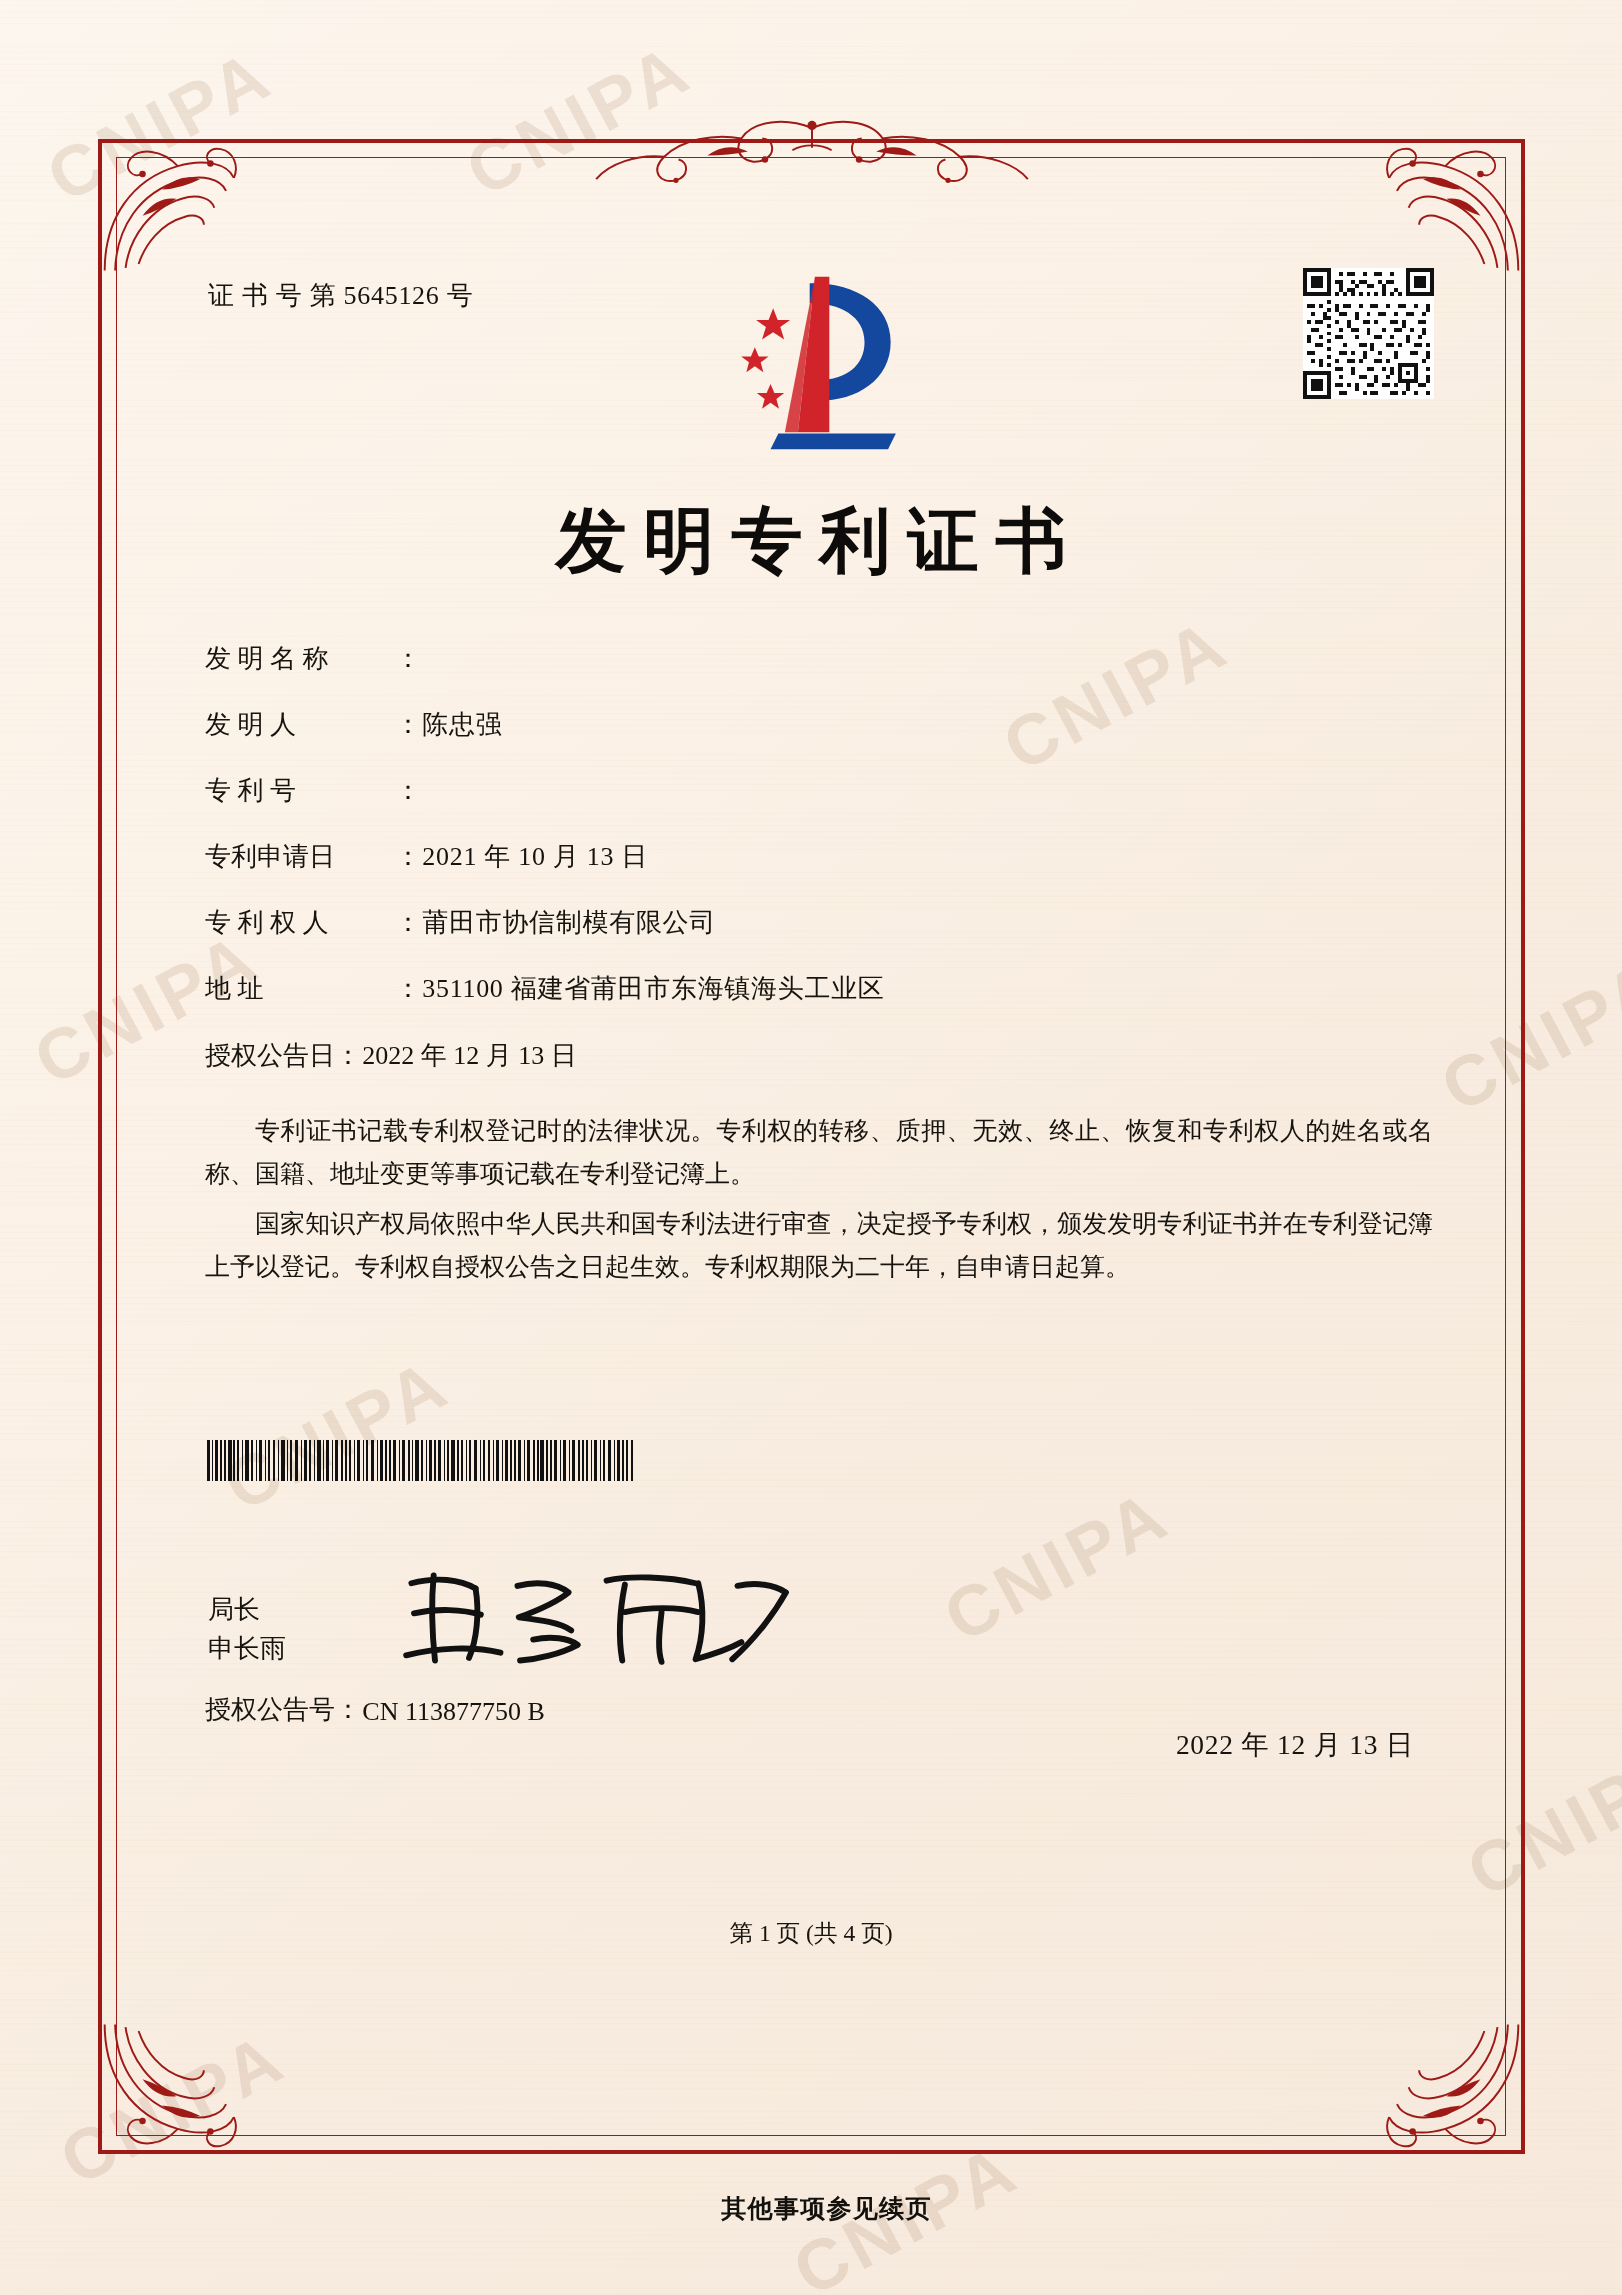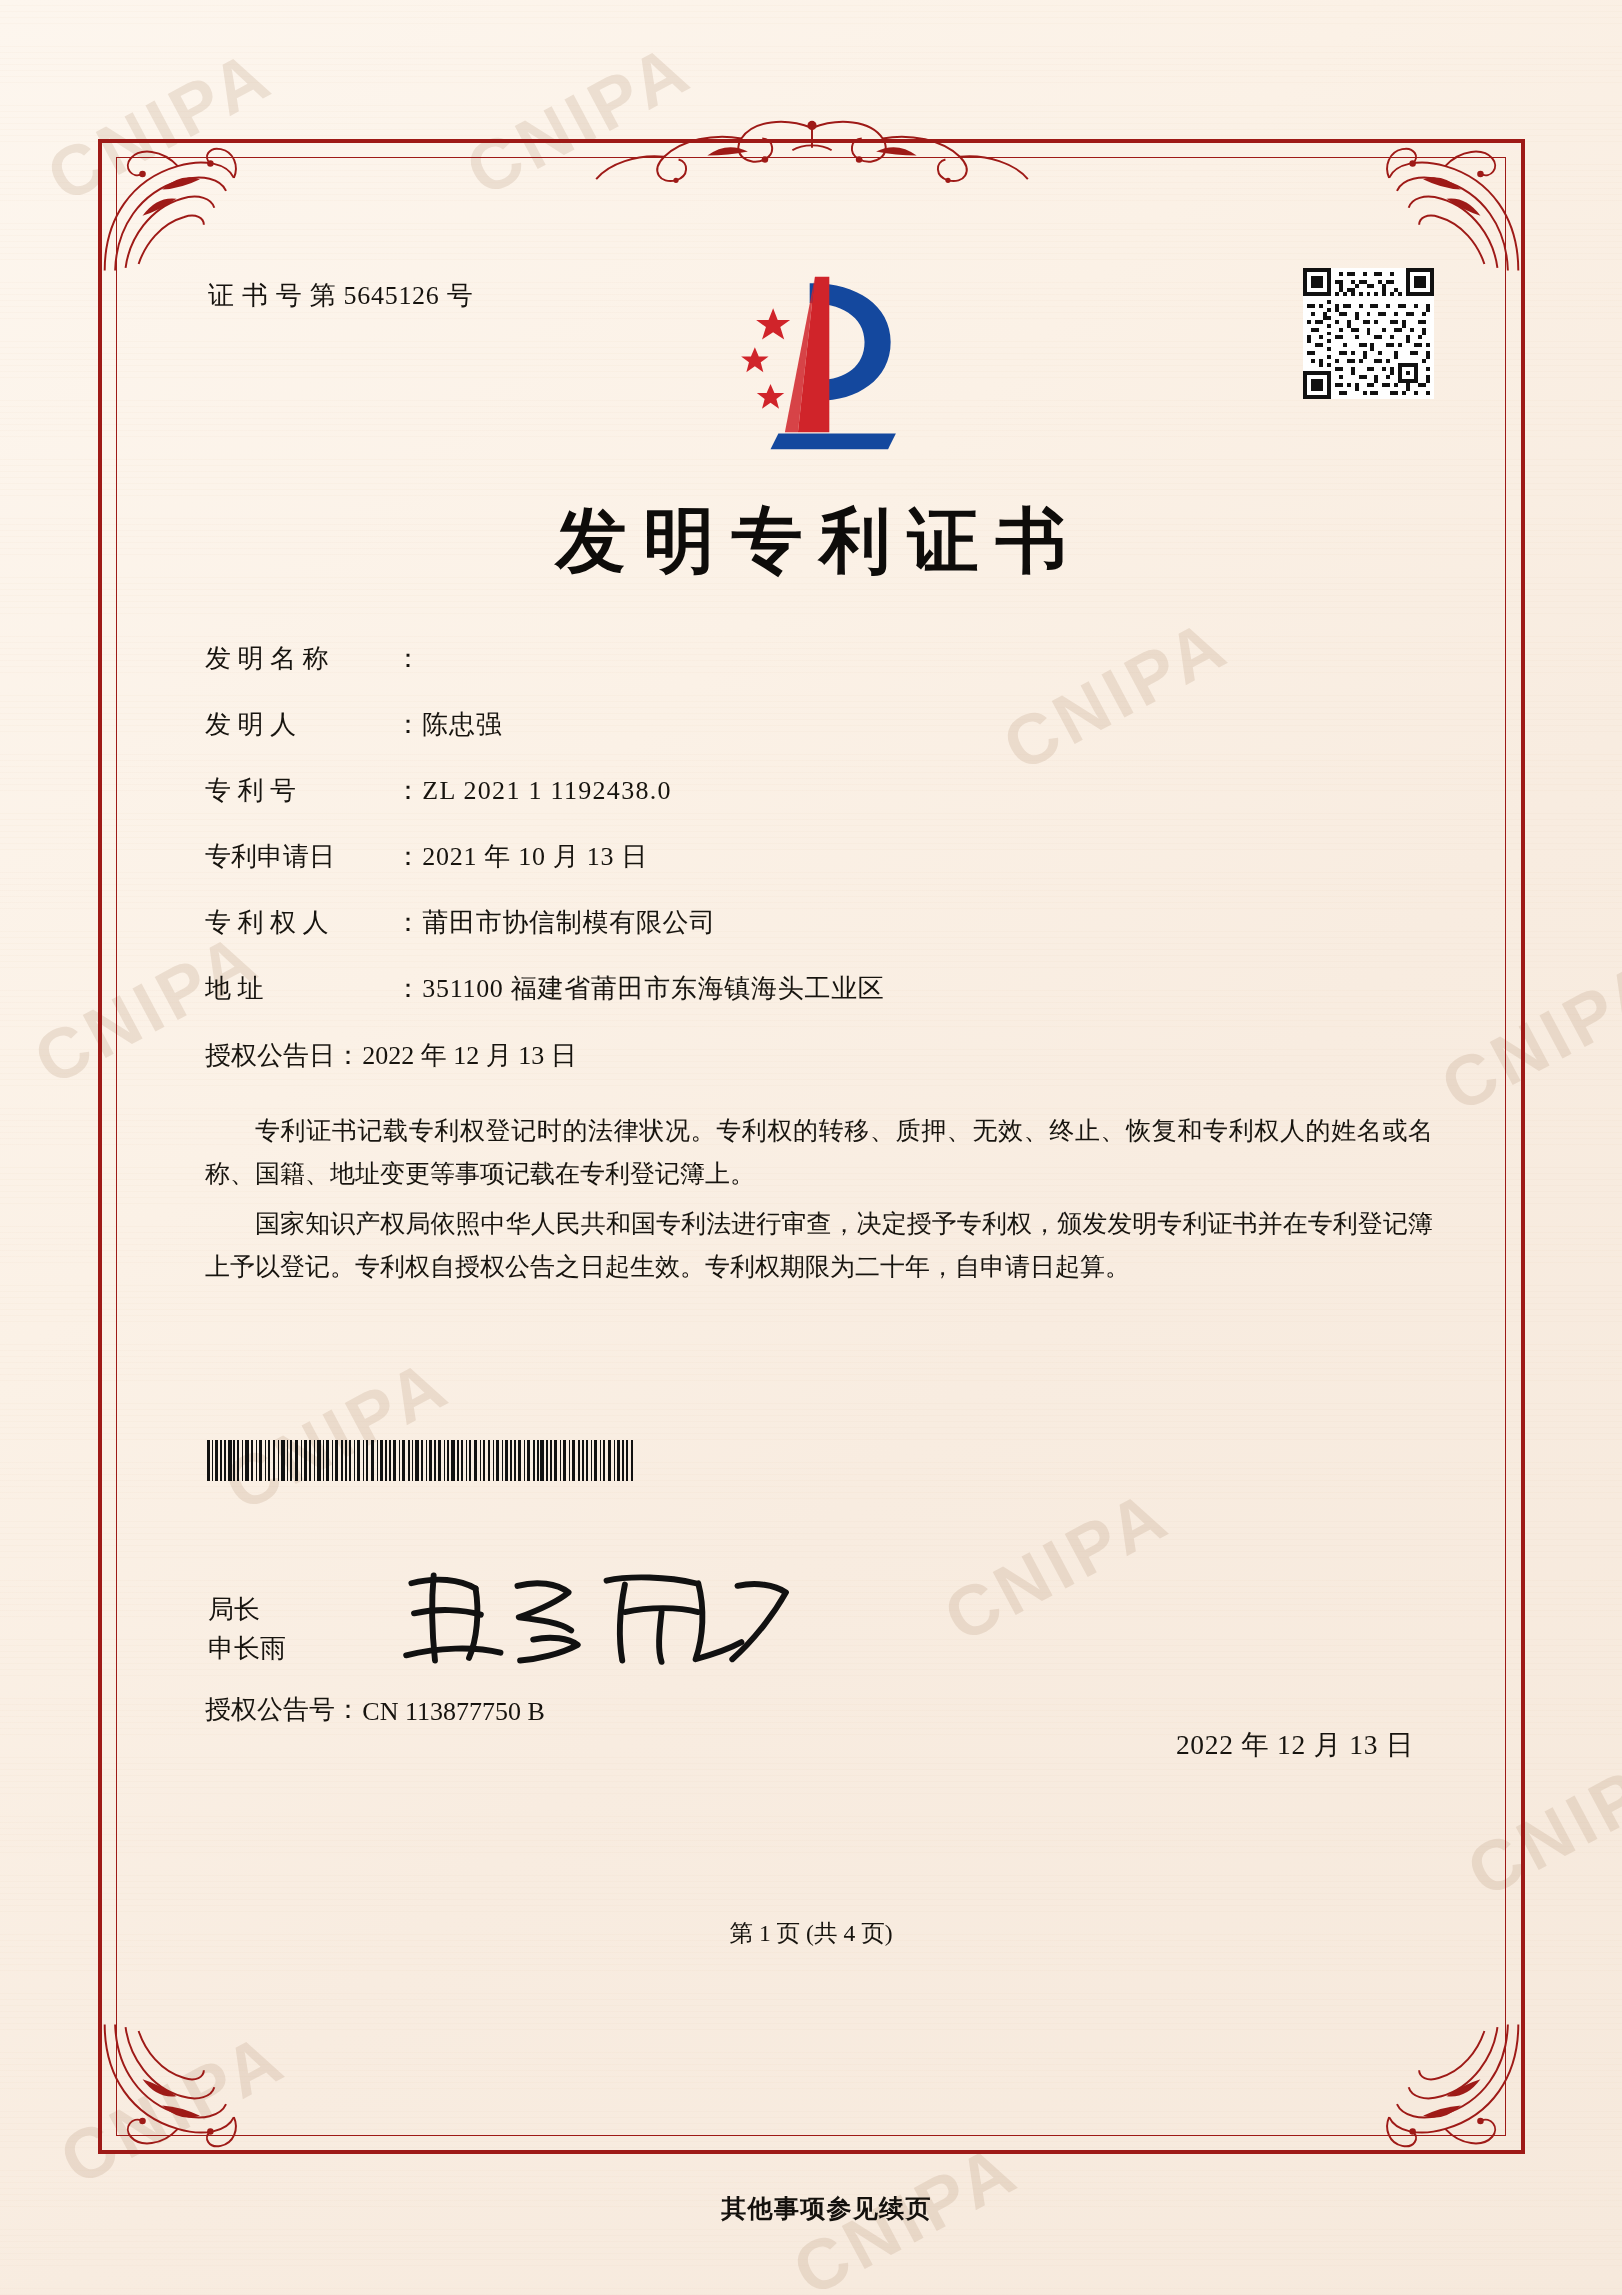--- a/index.html
+++ b/index.html
@@ -551,21 +551,20 @@
         <span class="field-colon">：</span>
       </div>
       <div class="field-row">
         <span class="field-label">发 明 人</span>
         <span class="field-colon">：</span>
         <span class="field-value">陈忠强</span>
       </div>
       <div class="field-row">
         <span class="field-label">专 利 号</span>
         <span class="field-colon">：</span>
-        <span class="field-value mono">ZL 2021 1 1192438.0</span>
       </div>
       <div class="field-row">
         <span class="field-label tight">专利申请日</span>
         <span class="field-colon">：</span>
         <span class="field-value">2021 年 10 月 13 日</span>
       </div>
       <div class="field-row">
         <span class="field-label">专 利 权 人</span>
         <span class="field-colon">：</span>
         <span class="field-value">莆田市协信制模有限公司</span>

